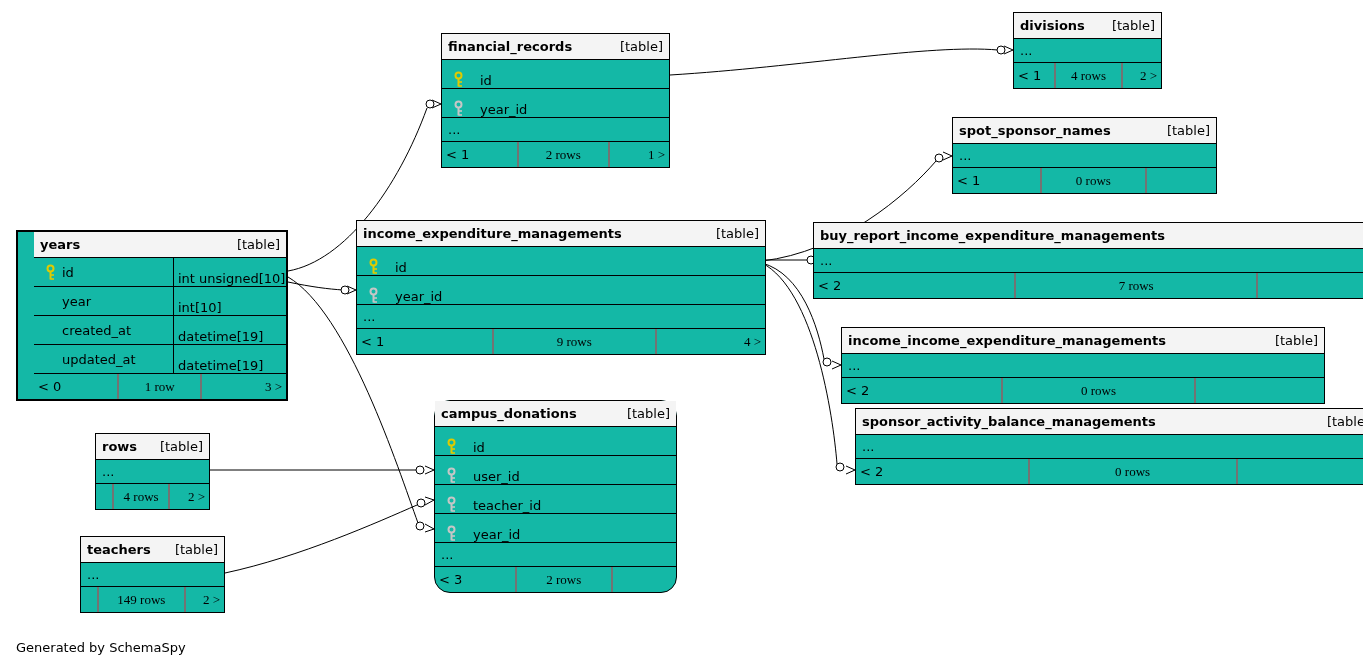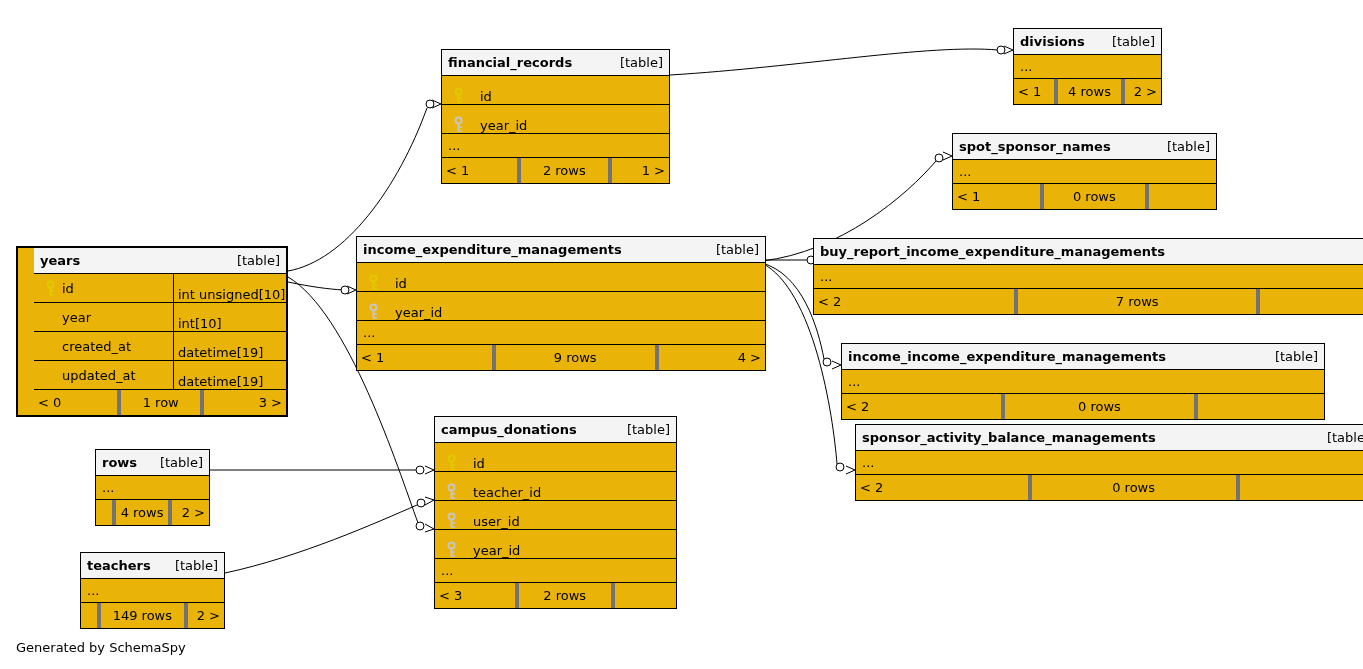--- a/index.html
+++ b/index.html
@@ -8,24 +8,23 @@
     position: relative;
     background: #ffffff;
     font-family: "DejaVu Sans", "Liberation Sans", sans-serif;
     font-size: 13px;
     color: #000;
     overflow: hidden;
   }
   #edges { position: absolute; left: 0; top: 0; z-index: 1; }
   .dbtable {
     position: absolute;
-    background: #eab308;
+    background: #14b8a6;
     border: 1px solid #000;
     z-index: 2;
-    margin-top: 16px;
   }
   .dbtable.focus { border-width: 2px; padding-left: 16px; }
   .thead {
     display: flex; justify-content: space-between; align-items: center;
     height: 26px; padding: 0 6px;
     background: #f4f4f4;
     border-bottom: 1px solid #000;
     white-space: nowrap;
   }
   .tname { font-weight: bold; }
@@ -39,21 +38,21 @@
   .keycell { width: 38px; display: flex; align-items: center; padding-left: 11px; flex: none; }
   .cols2 .keycell { width: 28px; padding-left: 11px; }
   .namecell { display: flex; align-items: center; width: 140px; height: 100%; border-right: 1px solid #000; flex: none; }
   .typecell { padding: 0 4px; }
   .erow {
     height: 24px; display: flex; align-items: center;
     padding: 0 6px; border-bottom: 1px solid #000;
   }
   .tfoot { display: grid; grid-template-columns: 33% 40% 27%; height: 25px; }
   .tfoot .c { display: flex; align-items: center; padding: 0 4px; overflow: hidden; }
-  .tfoot .c + .c { border-left: 4px solid #737373; }
+  .tfoot .c + .c { border-left: 2px solid #737373; font-family: Liberation Serif, serif; }
   .tfoot .rows { justify-content: center; }
   .tfoot .next { justify-content: flex-end; }
   .key { flex: none; }
   .pk { color: #e0ca00; }
   .fk { color: #c6c6c6; }
   #footer-note { position: absolute; left: 16px; top: 640px; z-index: 2; }
 </style>
 </head>
 <body>
 
@@ -286,21 +285,21 @@
     <span class="ttag">[table]</span>
   </div>
   <div class="erow">...</div>
   <div class="tfoot" style="grid-template-columns:14% 50% 36%;">
     <span class="c prev"></span>
     <span class="c rows">4 rows</span>
     <span class="c next">2 &gt;</span>
   </div>
 </div>
 
-<div class="dbtable" style="left:434px;top:400px;width:243px;">
+<div class="dbtable" style="left:434px;top:400px;width:243px;border-radius:16px;">
   <div class="thead">
     <span class="tname">campus_donations</span>
     <span class="ttag">[table]</span>
   </div>
   <div class="trow">
     <span class="keycell">
       <svg class="key pk" width="11" height="17" viewBox="0 0 11 17">
           <circle cx="5.5" cy="4.5" r="3" fill="none" stroke="currentColor" stroke-width="2"></circle>
           <line x1="5.5" y1="7.5" x2="5.5" y2="15.5" stroke="currentColor" stroke-width="2"></line>
           <line x1="5.5" y1="11" x2="9" y2="11" stroke="currentColor" stroke-width="1.6"></line>
@@ -311,32 +310,32 @@
   </div>
   <div class="trow">
     <span class="keycell">
       <svg class="key fk" width="11" height="17" viewBox="0 0 11 17">
           <circle cx="5.5" cy="4.5" r="3" fill="none" stroke="currentColor" stroke-width="2"></circle>
           <line x1="5.5" y1="7.5" x2="5.5" y2="15.5" stroke="currentColor" stroke-width="2"></line>
           <line x1="5.5" y1="11" x2="9" y2="11" stroke="currentColor" stroke-width="1.6"></line>
           <line x1="5.5" y1="15" x2="9" y2="15" stroke="currentColor" stroke-width="1.6"></line>
         </svg>
     </span>
+    <span class="colname">user_id</span>
+  </div>
+  <div class="trow">
+    <span class="keycell">
+      <svg class="key fk" width="11" height="17" viewBox="0 0 11 17">
+          <circle cx="5.5" cy="4.5" r="3" fill="none" stroke="currentColor" stroke-width="2"></circle>
+          <line x1="5.5" y1="7.5" x2="5.5" y2="15.5" stroke="currentColor" stroke-width="2"></line>
+          <line x1="5.5" y1="11" x2="9" y2="11" stroke="currentColor" stroke-width="1.6"></line>
+          <line x1="5.5" y1="15" x2="9" y2="15" stroke="currentColor" stroke-width="1.6"></line>
+        </svg>
+    </span>
     <span class="colname">teacher_id</span>
-  </div>
-  <div class="trow">
-    <span class="keycell">
-      <svg class="key fk" width="11" height="17" viewBox="0 0 11 17">
-          <circle cx="5.5" cy="4.5" r="3" fill="none" stroke="currentColor" stroke-width="2"></circle>
-          <line x1="5.5" y1="7.5" x2="5.5" y2="15.5" stroke="currentColor" stroke-width="2"></line>
-          <line x1="5.5" y1="11" x2="9" y2="11" stroke="currentColor" stroke-width="1.6"></line>
-          <line x1="5.5" y1="15" x2="9" y2="15" stroke="currentColor" stroke-width="1.6"></line>
-        </svg>
-    </span>
-    <span class="colname">user_id</span>
   </div>
   <div class="trow">
     <span class="keycell">
       <svg class="key fk" width="11" height="17" viewBox="0 0 11 17">
           <circle cx="5.5" cy="4.5" r="3" fill="none" stroke="currentColor" stroke-width="2"></circle>
           <line x1="5.5" y1="7.5" x2="5.5" y2="15.5" stroke="currentColor" stroke-width="2"></line>
           <line x1="5.5" y1="11" x2="9" y2="11" stroke="currentColor" stroke-width="1.6"></line>
           <line x1="5.5" y1="15" x2="9" y2="15" stroke="currentColor" stroke-width="1.6"></line>
         </svg>
     </span>

